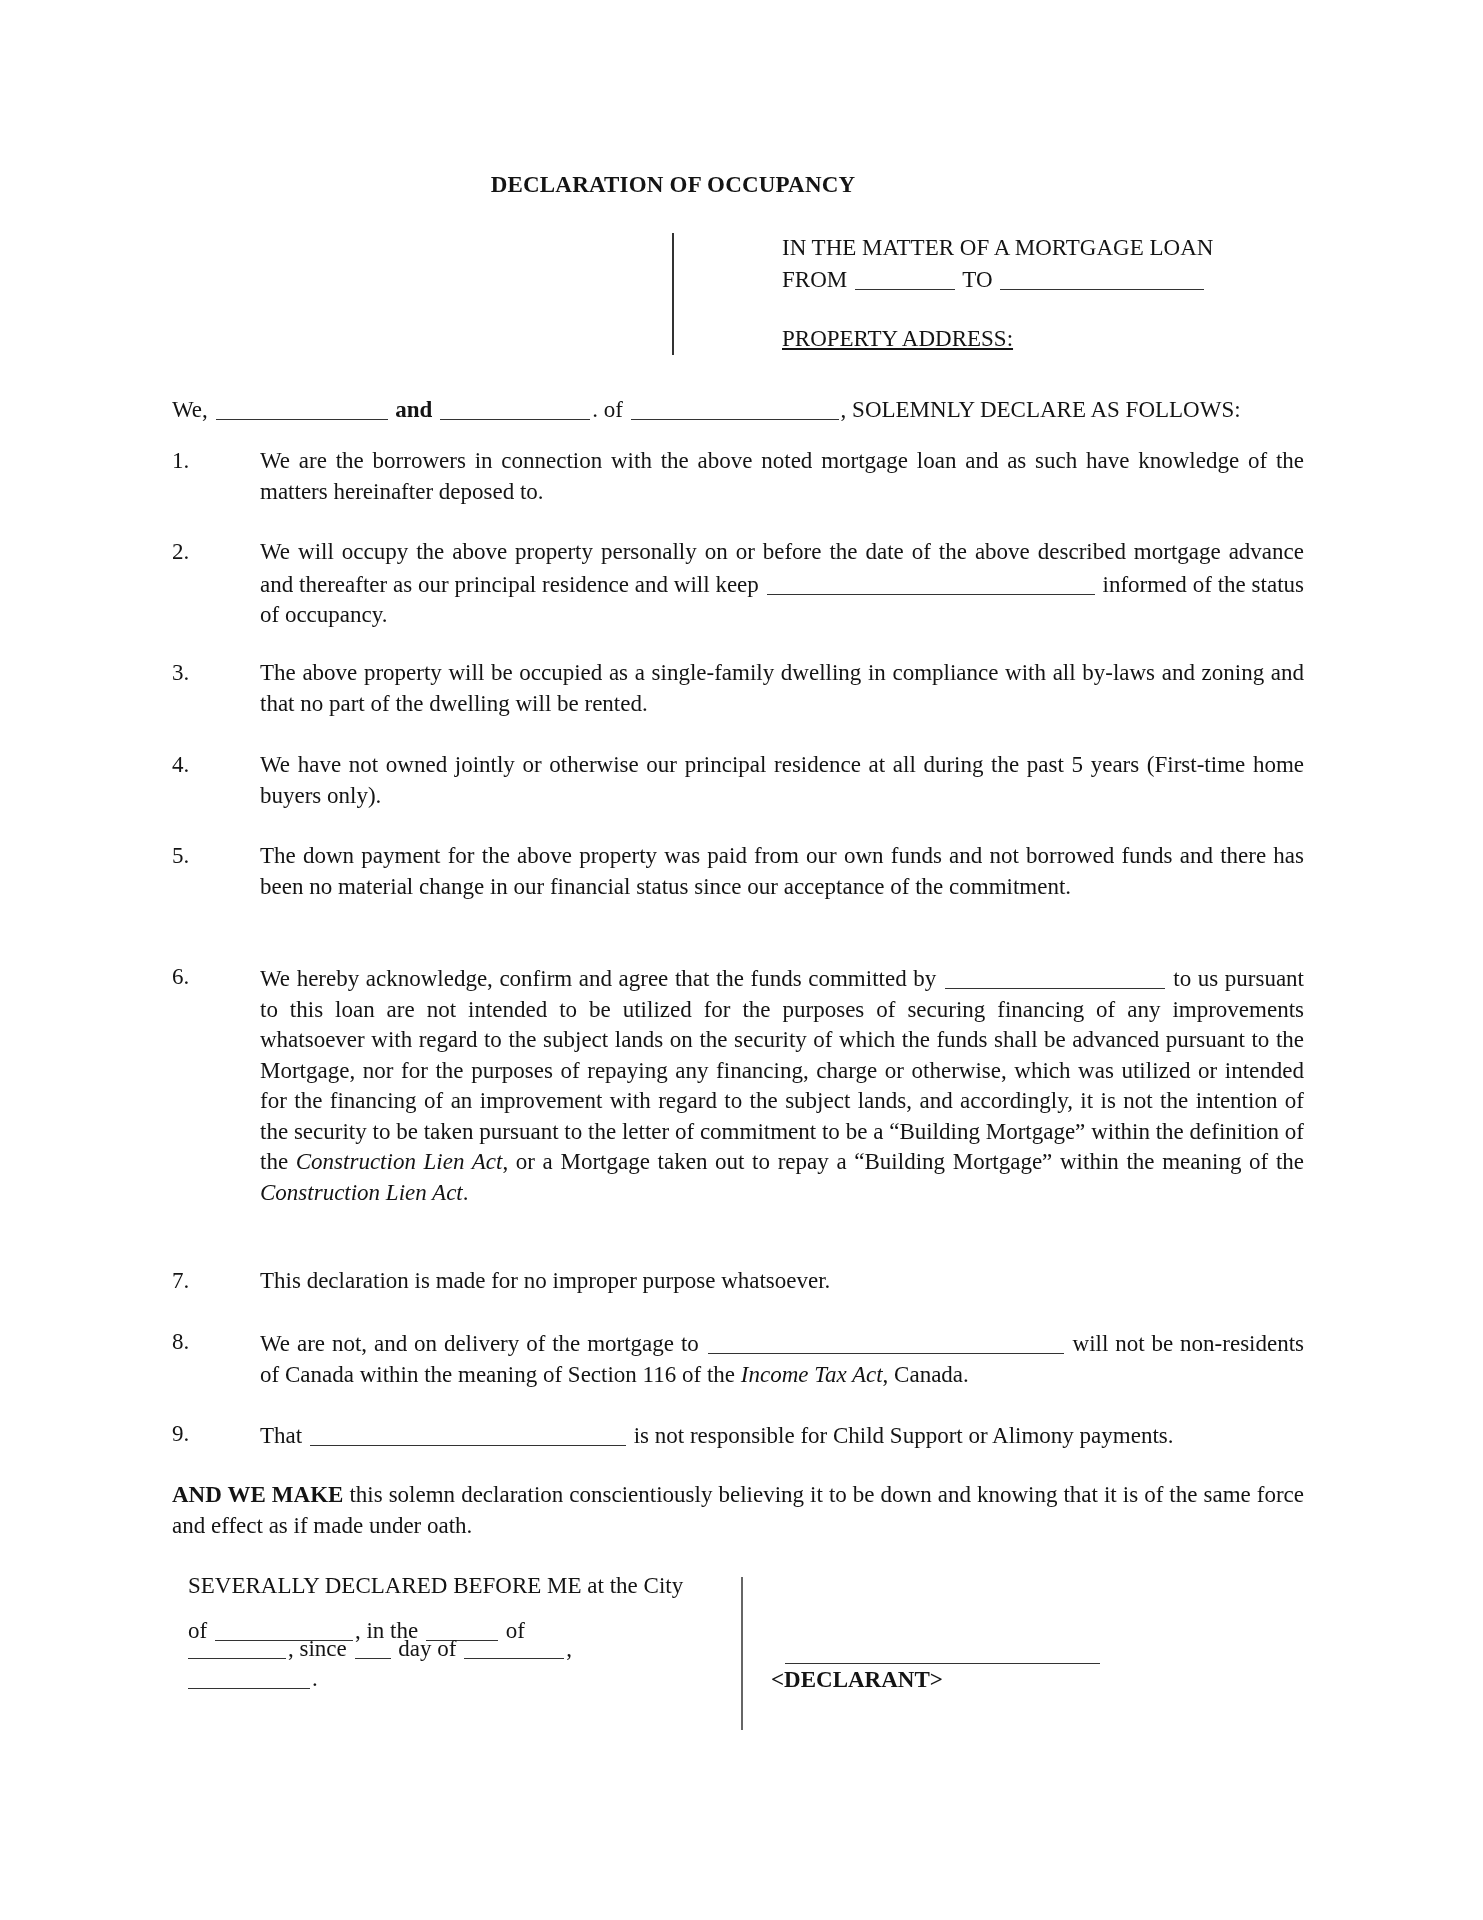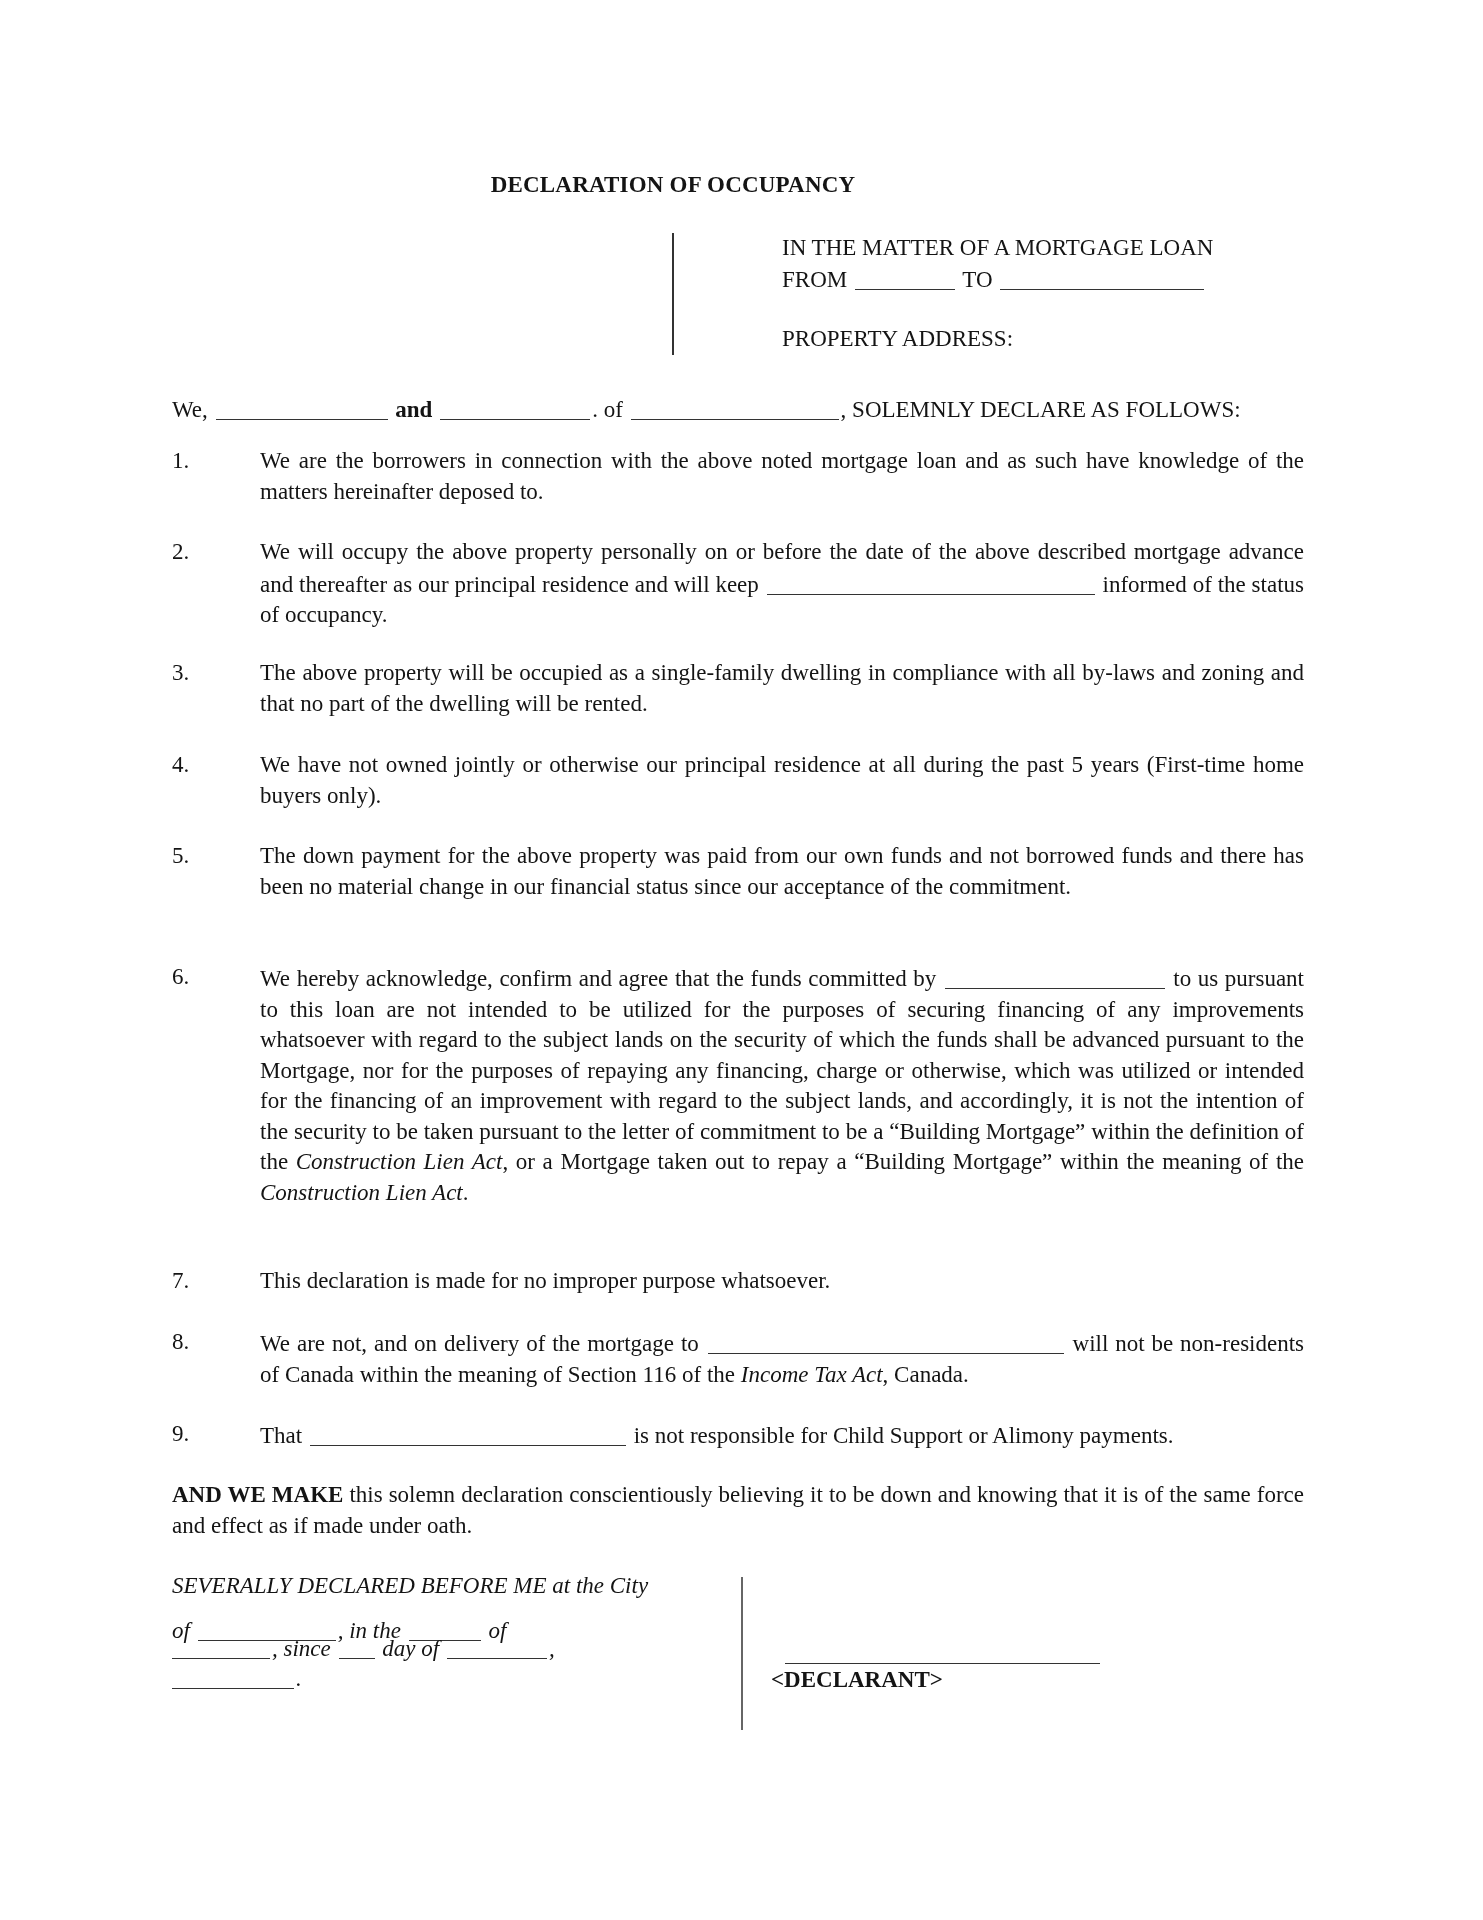--- a/index.html
+++ b/index.html
@@ -9,39 +9,39 @@
   .title { left: 0; width: 1346px; top: 172px; text-align: center; font-size: 23px; font-weight: bold; letter-spacing: 0.2px; }
   .vline { position: absolute; width: 1.5px; background: #333; }
   .hdr { left: 782px; font-size: 23px; line-height: 30.5px; }
   .blank { display: inline-block; border-bottom: 1.3px solid #333; height: 1em; vertical-align: baseline; margin: 0 2px; position: relative; top: 3px; }
   .line { font-size: 23px; line-height: 30.5px; white-space: nowrap; }
   .para { position: absolute; left: 172px; width: 1132px; font-size: 23px; line-height: 30.5px; }
   .para .num { position: absolute; left: 0; top: 0; }
   .para .txt { margin-left: 88px; text-align: justify; text-align-last: left; }
   em { font-style: italic; }
   b { font-weight: bold; }
-  .sig { left: 172px; font-size: 23px; line-height: 30.5px; font-style: italic; }
+  .sig { left: 188px; font-size: 23px; line-height: 30.5px; }
   .sigline { position: absolute; left: 785px; top: 1663px; width: 315px; height: 1.3px; background: #333; }
   .declarant { left: 771px; top: 1667px; font-size: 23px; font-weight: bold; }
 </style>
 </head>
 <body>
 
 <div class="abs title">DECLARATION OF OCCUPANCY</div>
 
 <div class="vline" style="left:672px; top:233px; height:122px;"></div>
 
 <div class="abs hdr" style="top:233px;">IN THE MATTER OF A MORTGAGE LOAN</div>
 <div class="abs hdr line" style="top:263px;">
   <span>FROM</span>
   <span class="blank" style="width:100px;"></span>
   <span>TO</span>
   <span class="blank" style="width:204px;"></span>
 </div>
-<div class="abs hdr" style="top:324px;">PROPERTY ADDRESS:</div>
+<div class="abs hdr" style="top:324px;text-decoration:underline;">PROPERTY ADDRESS:</div>
 
 <div class="abs line" style="left:172px; top:393px;">
   <span>We,</span>
   <span class="blank" style="width:172px;"></span>
   <b>and</b>
   <span class="blank" style="width:150px;"></span><span>. of</span>
   <span class="blank" style="width:208px;"></span><span>, SOLEMNLY DECLARE AS FOLLOWS:</span>
 </div>
 
 <div class="para" style="top:446px;">

